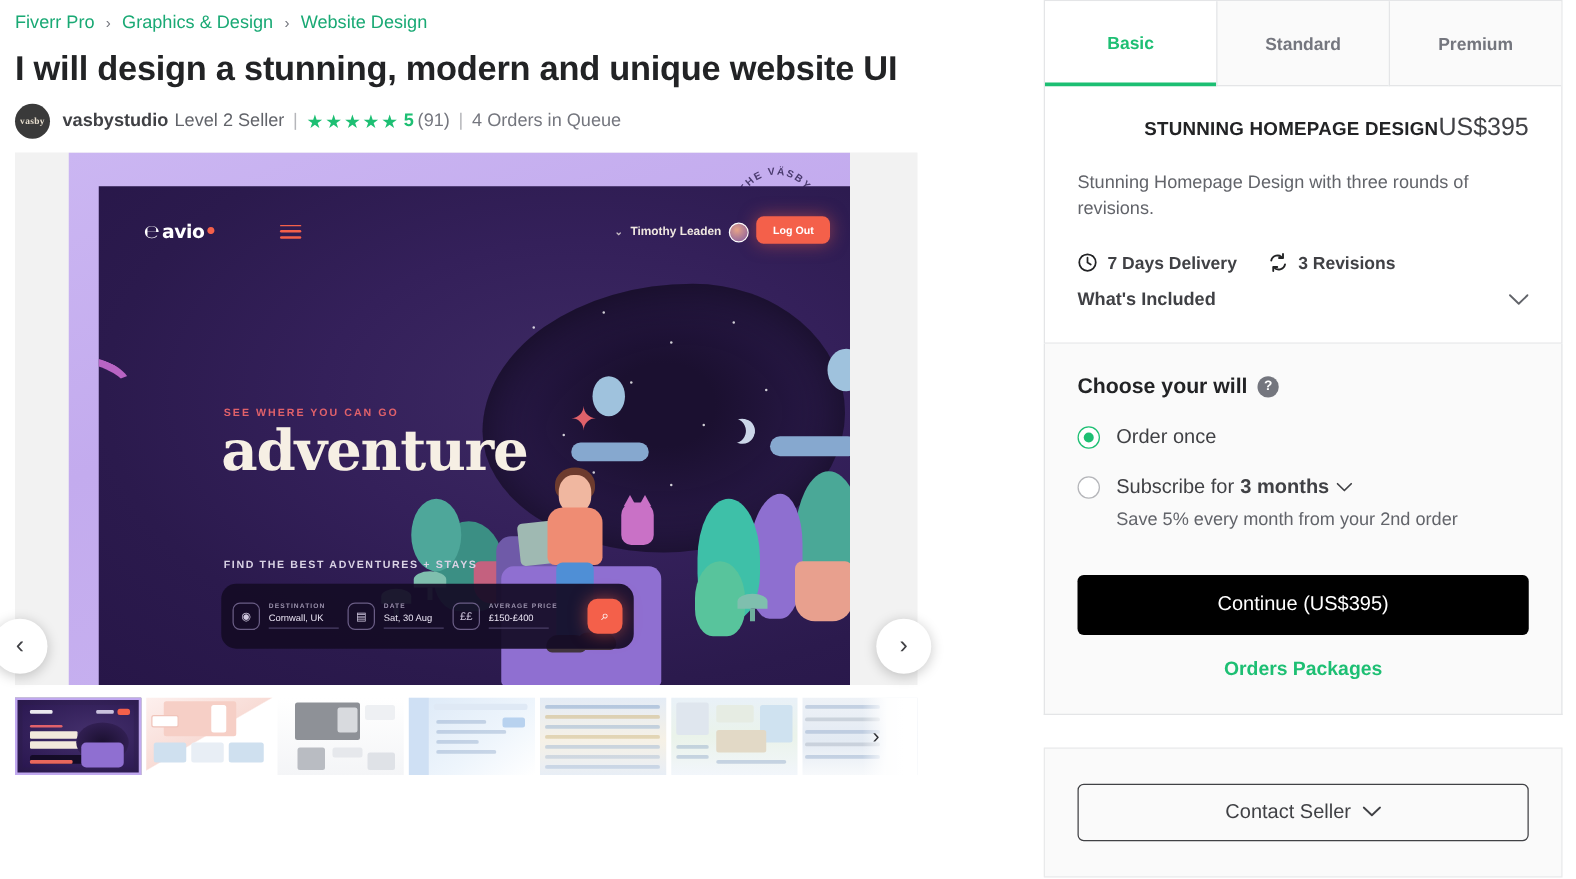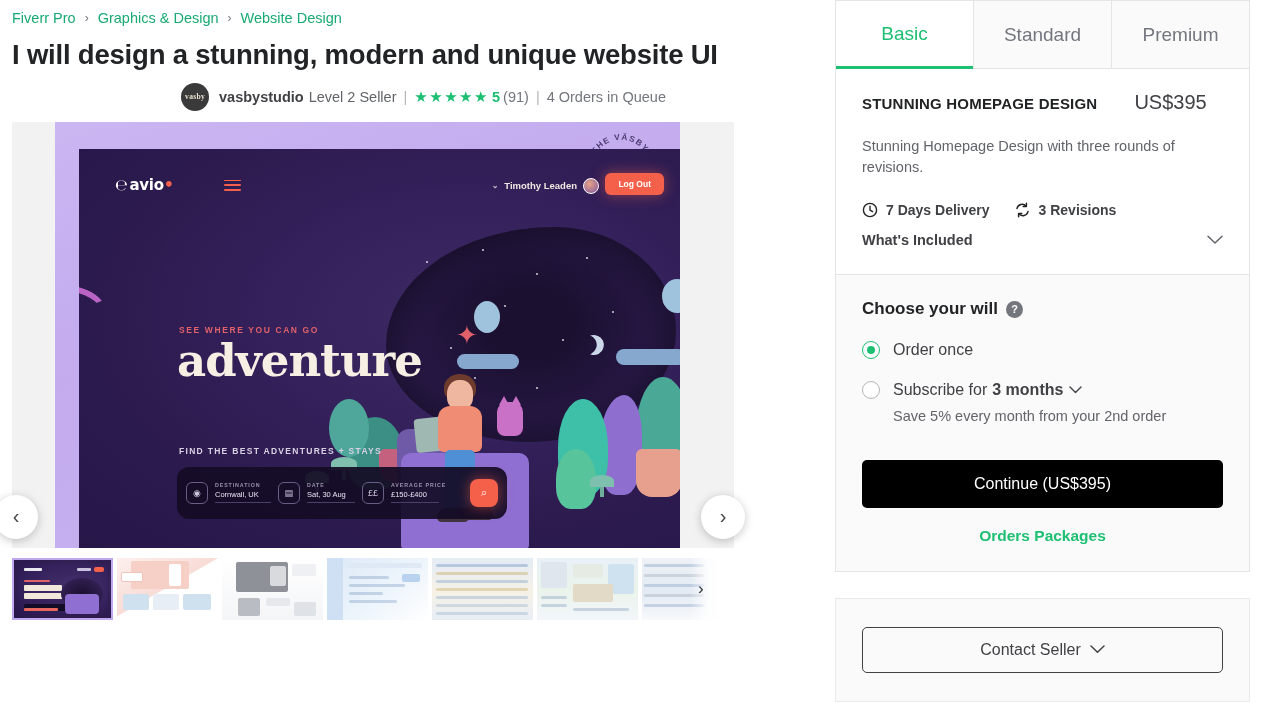--- a/index.html
+++ b/index.html
@@ -33,21 +33,20 @@
     padding: 9px 12px 0 12px;
     max-width: 740px;
   }
 
   .seller-row {
     display: flex; align-items: center;
     padding: 12px 0 0 12px;
     font-size: 14.5px;
     color: #62646a;
     height: 34px;
-    justify-content: center;
   }
   .avatar {
     width: 28px; height: 28px; border-radius: 50%;
     background: #3a3a3a; color: #e8dfcf;
     display: flex; align-items: center; justify-content: center;
     font-size: 7.5px; font-weight: 700; letter-spacing: .3px;
     flex: 0 0 auto; margin-right: 10px; overflow: hidden;
     font-family: "Liberation Serif", serif;
   }
   .seller-name { font-weight: 700; color: #404145; margin-right: 5px; }
@@ -168,26 +167,26 @@
     display:flex; align-items:center; justify-content:flex-start; padding-left:8px;
     color:#2f3136; font-size:17px; cursor:pointer;
     background:linear-gradient(90deg,rgba(255,255,255,0) 0%, rgba(255,255,255,.85) 40%, #fff 75%);
   }
 
   
   .right-col { width: 426px; padding: 0 11px 0 0; }
   .pkg-card { border:1px solid #e4e5e7; background:#fff; width:415px; margin-left:0; }
   .tabs { display:flex; height:68px; }
   .tab { flex:1; display:flex; align-items:center; justify-content:center;
-         font-size:19px; font-weight:400; color:#74767e; background:#fafafa;
+         font-size:14px; font-weight:700; color:#74767e; background:#fafafa;
          border-bottom:1px solid #e4e5e7; border-left:1px solid #e4e5e7; cursor:pointer; position:relative;}
   .tab:first-child { border-left:none; }
   .tab.active { color:#1dbf73; background:#fff; border-bottom:3px solid #1dbf73; }
   .pkg-body { padding:22px 26px 26px 26px; }
-  .pkg-head { display:flex; justify-content:flex-start; align-items:baseline;gap:37px; }
+  .pkg-head { display:flex; justify-content:flex-end; align-items:baseline; }
   .pkg-name { font-size:15px; font-weight:700; color:#222325; letter-spacing:.2px; }
   .pkg-price { font-size:20px; font-weight:400; color:#404145; }
   .pkg-desc { margin-top:22px; font-size:14.5px; line-height:1.45; color:#62646a; }
   .pkg-meta { margin-top:24px; display:flex; align-items:center; font-size:14px; font-weight:700; color:#404145; }
   .meta-item { display:flex; align-items:center; margin-right:24px; }
   .meta-item .ico { margin-right:8px; display:flex; }
   .whats-inc { margin-top:14px; display:flex; align-items:center; justify-content:space-between;
                font-size:14.5px; font-weight:700; color:#404145; cursor:pointer; }
   .chev-dn { color:#62646a; font-size:13px; }
 

